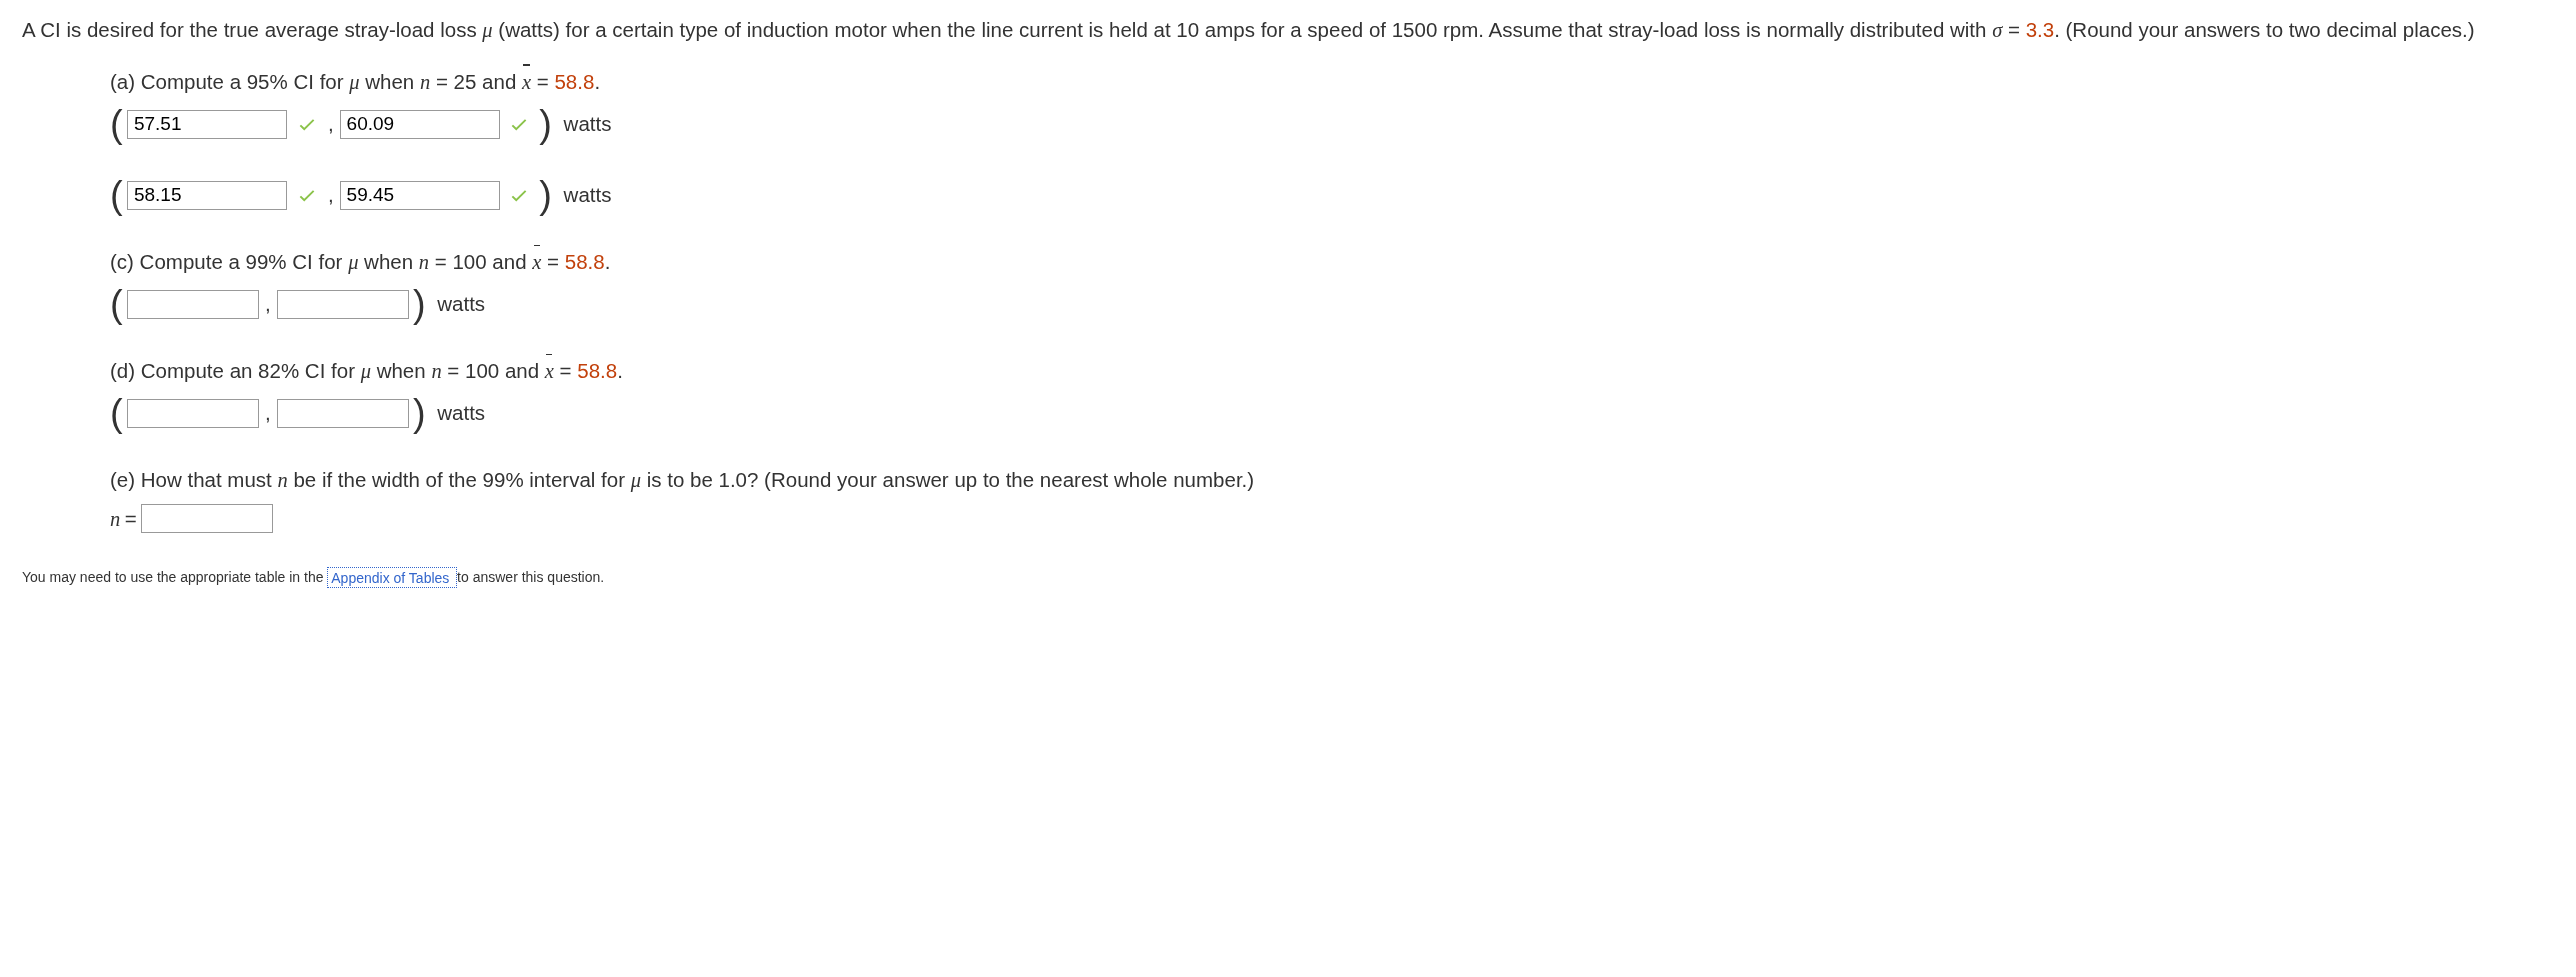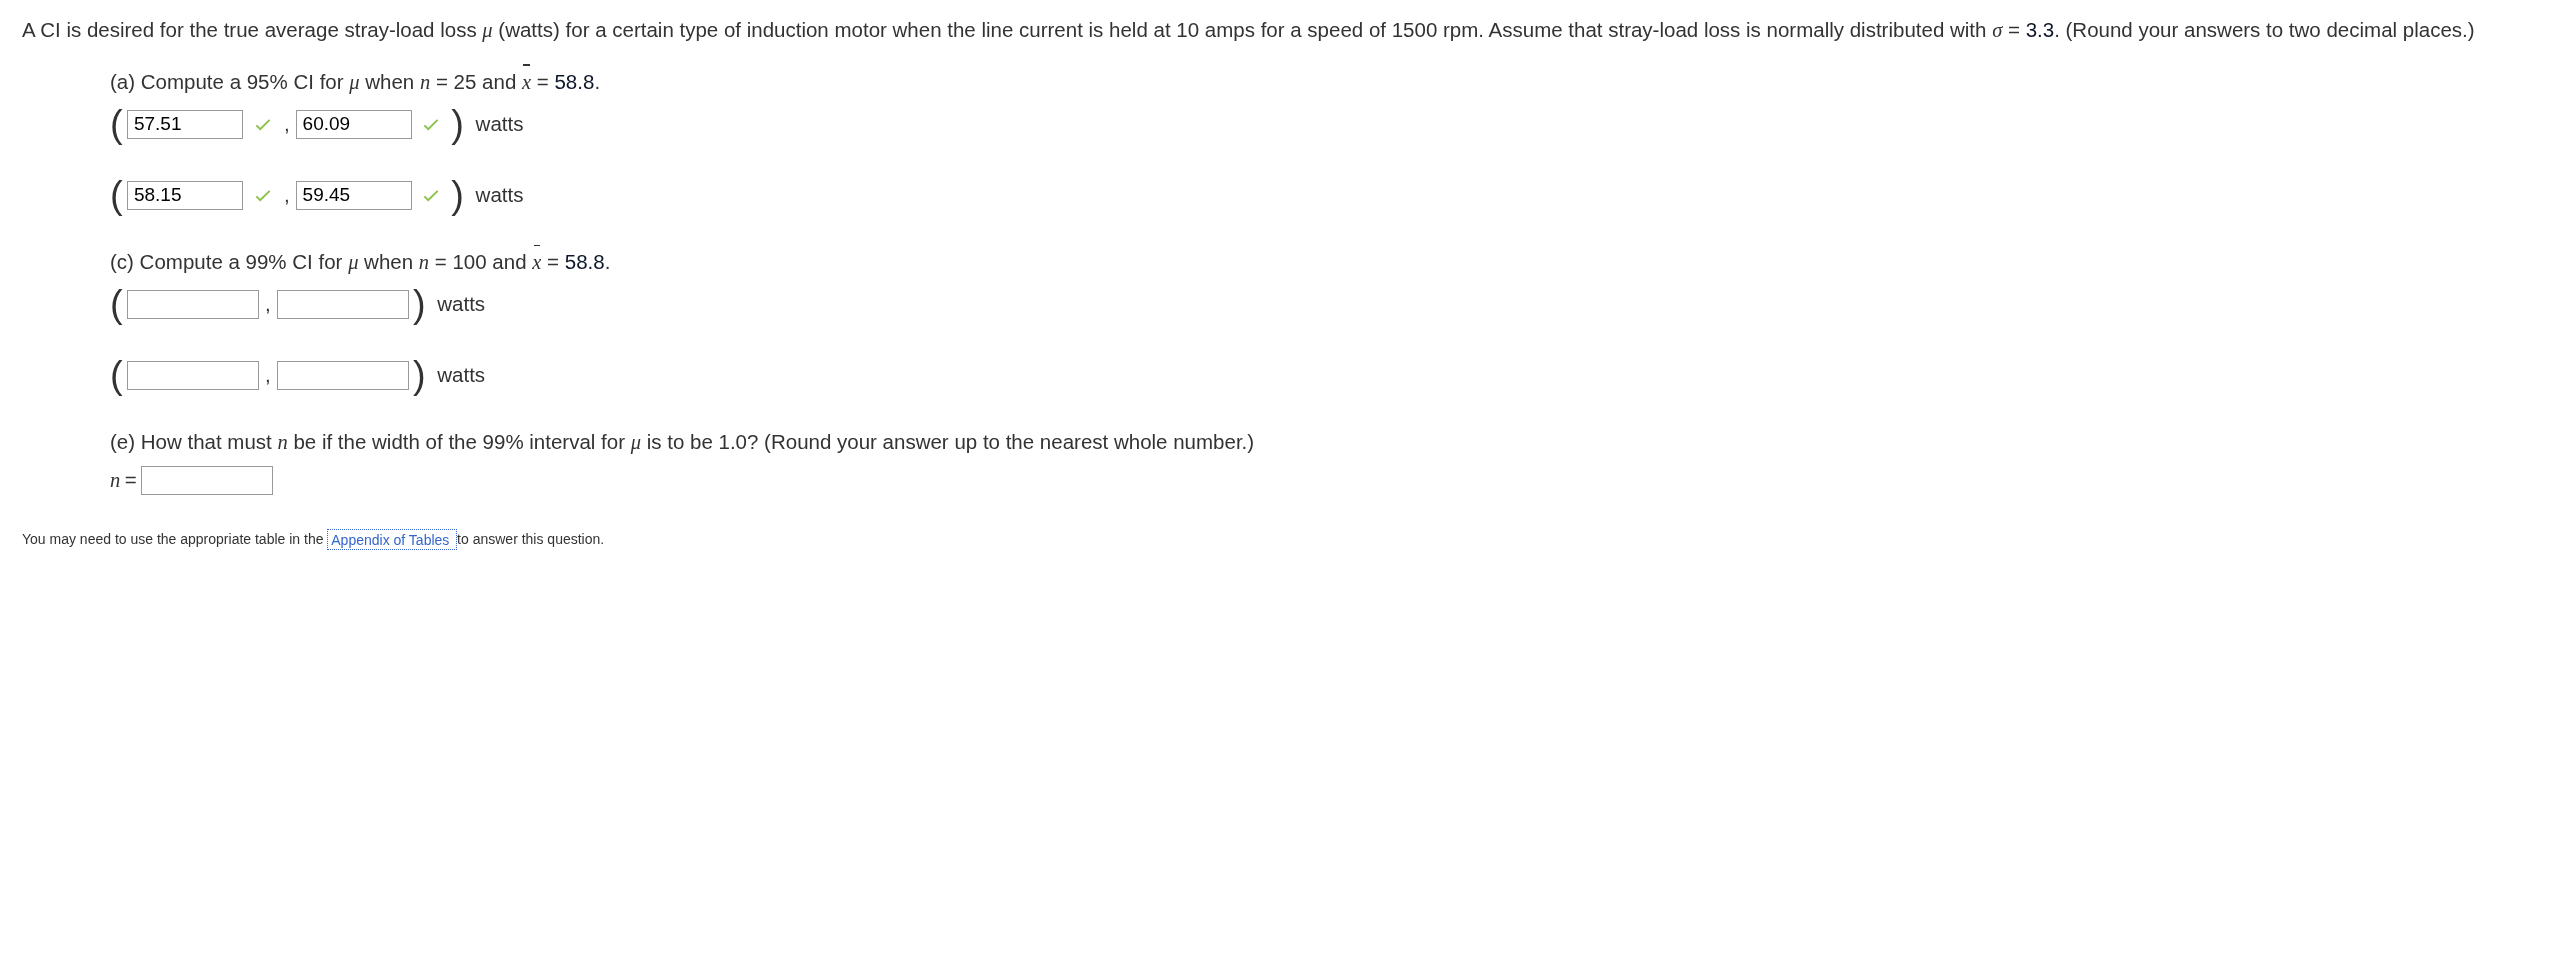--- a/index.html
+++ b/index.html
@@ -9,21 +9,21 @@
     }
     body {
       font-family: Verdana, Arial, sans-serif;
       font-size: 20.5px;
       color: #333;
       padding: 14.6px 22px;
       line-height: 1.5;
       background: #fff;
     }
     .red {
-      color: #0f172a;
+      color: #c2410c;
     }
     .blue-link {
       color: #3366cc;
     }
     .dotted-box {
       border: 1.5px dotted #3366cc;
       padding: 1.5px 2.9px;
       display: inline;
     }
     .intro {
@@ -46,21 +46,21 @@
       font-size: 38px;
       font-weight: normal;
       line-height: 1;
     }
     input[type="text"] {
       font-family: inherit;
       font-size: 19px;
       padding: 2.9px 5.9px;
       border: 0.7px solid #999;
       height: 29px;
-      width: 116px;
+      width: 160px;
     }
     input.small {
       width: 132px;
     }
     .check-icon {
       color: #6ab04c;
       font-size: 22px;
       margin: 0 4.4px;
     }
     .check-icon svg {
@@ -164,20 +164,23 @@
     <span class="paren">(</span>
     <input type="text" class="small" value="" style="">
     <span class="comma-sep">,</span>
     <input type="text" class="small" value="" style="">
     <span class="paren">)</span>
     <span style="margin-left:7.3px;">watts</span>
   </div>
 </div>
 
 <div class="part">
+  <div class="prompt-line">
+    <span>(d) Compute an 82% CI for </span><span class="mu">μ</span><span> when </span><span class="italic">n</span><span> = 100 and </span><span class="xbar">x</span><span> = </span><span class="red">58.8</span><span>.</span>
+  </div>
   <div class="answer-line">
     <span class="paren">(</span>
     <input type="text" class="small" value="" style="">
     <span class="comma-sep">,</span>
     <input type="text" class="small" value="" style="">
     <span class="paren">)</span>
     <span style="margin-left:7.3px;">watts</span>
   </div>
 </div>
 

